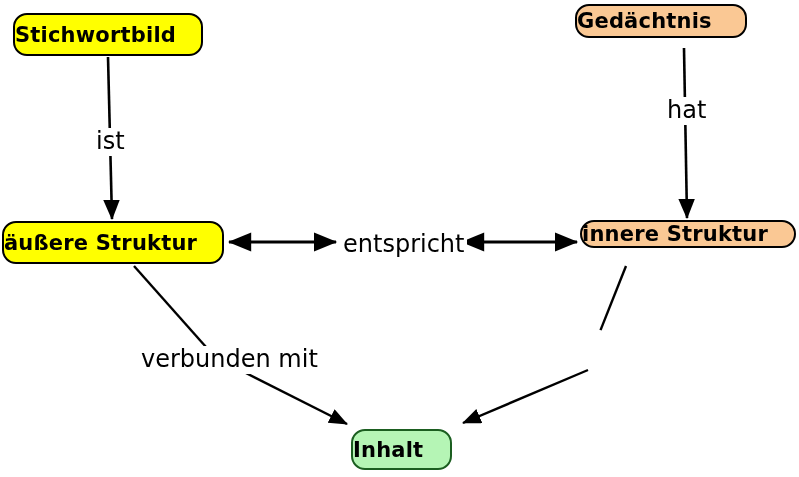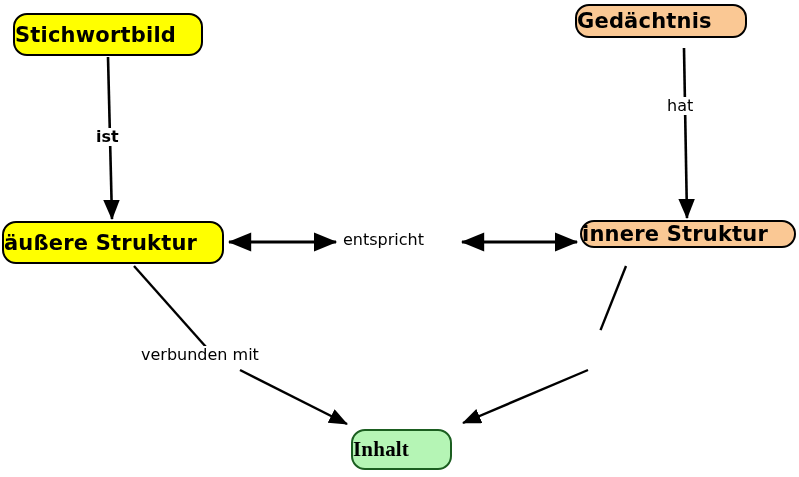--- a/index.html
+++ b/index.html
@@ -40,39 +40,38 @@
     background: #ffff00;
     border: 2.5px solid #000000;
   }
   .node-orange {
     background: #fac894;
     border: 2.5px solid #000000;
   }
   .node-green {
     background: #b5f5b5;
     border: 2.5px solid #1b5e20;
-    font-family: Liberation Serif, serif;
   }
   .edge-label {
     position: absolute;
-    font-size: 16px;
+    font-size: 24px;
     font-weight: normal;
     color: #000000;
     background: #ffffff;
     white-space: nowrap;
     padding: 0 3px;
     z-index: 2;
     line-height: 1.15;
   }
   #n-stichwortbild { left: 13px;  top: 13px;  width: 190px; height: 43px; }
   #n-gedaechtnis   { left: 575px; top: 4px;   width: 172px; height: 34px; }
   #n-aeussere      { left: 2px;   top: 221px; width: 222px; height: 43px; }
   #n-innere        { left: 580px; top: 220px; width: 216px; height: 28px; }
   #n-inhalt        { left: 351px; top: 429px; width: 101px; height: 41px; }
-  #lbl-ist         { left: 93px;  top: 128px; font-weight: bold; }
+  #lbl-ist         { left: 93px;  top: 128px; }
   #lbl-hat         { left: 664px; top: 97px;  }
   #lbl-entspricht  { left: 340px; top: 231px; }
   #lbl-verbunden   { left: 138px; top: 346px; }
   #lbl-repraesentiert { left: 537px; top: 333px; }
 </style>
 </head>
 <body>
 
 <div id="canvas">
 

